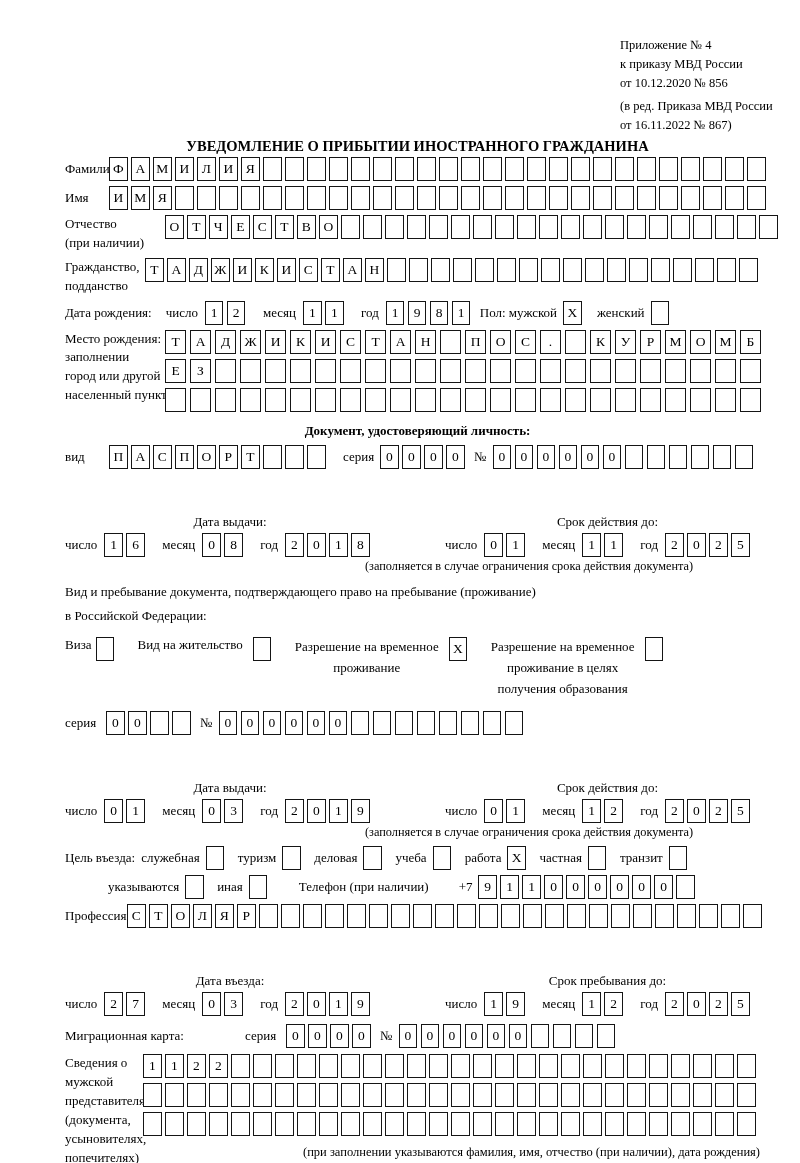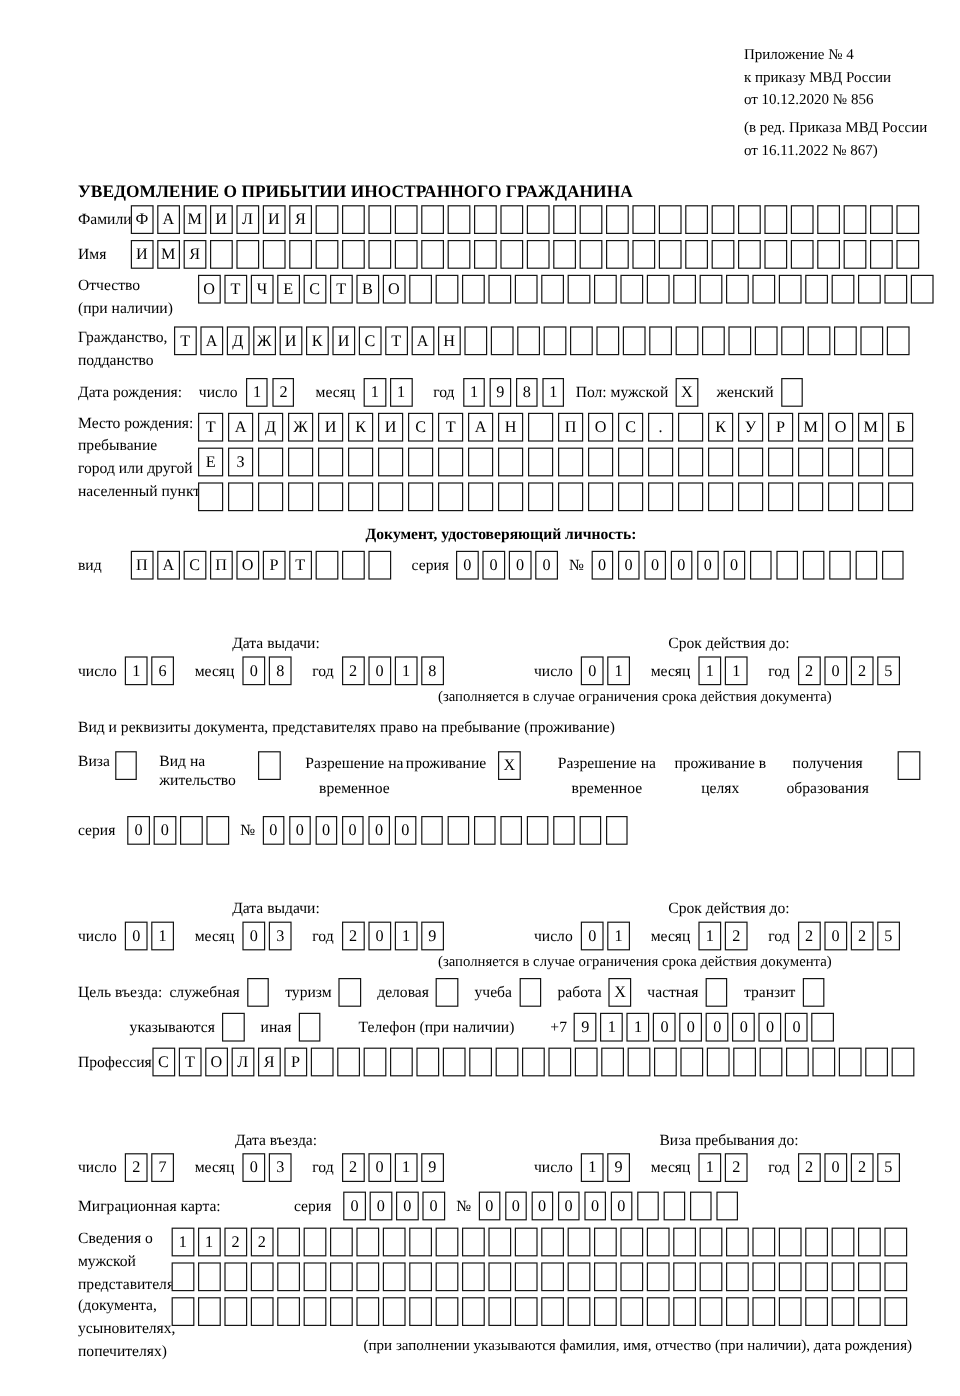--- a/index.html
+++ b/index.html
@@ -4,21 +4,21 @@
 <style>
   * { box-sizing: border-box; margin: 0; padding: 0; }
   html,body { width: 800px; background: #ffffff; color: #000; }
   body { height: 1163px; overflow: hidden; font-family: "Liberation Serif", serif; font-size: 13px; }
   .page { padding: 36px 30px 0 65px; width: 800px; }
 
   .annex { margin-left: 555px; width: 185px; font-size: 12.5px; line-height: 1.5; }
   .annex .para2 { margin-top: 5px; }
   .forma { text-align: right; padding-right: 32px; font-weight: bold; font-size: 14px; margin-top: 20px; letter-spacing: .4px; }
 
-  .title { text-align: left; font-weight: bold; font-size: 14.5px; line-height: 1.55; margin-top: 14px; }
+  .title { text-align: center; font-weight: bold; font-size: 14.5px; line-height: 1.55; }
   .t-underline { display: inline-block; width: 58px; border-bottom: 2px solid #222; height: 12px; margin-left: 8px; }
 
   .section1 { font-weight: bold; font-size: 13.2px; margin-top: 24px; margin-bottom: 16px; letter-spacing: .2px; }
 
   .frow { display: flex; align-items: center; margin-bottom: 5px; white-space: nowrap; }
   .frow.top { align-items: flex-start; }
   .cells { display: inline-flex; flex: 0 0 auto; }
   .cell { flex: 0 0 auto; width: 18.5px; height: 24px; border: 1.6px solid #151515; margin-right: 3.5px;
           display: inline-flex; align-items: center; justify-content: center; font-size: 13.5px; background: #fff; }
   .wide .cell { width: 21px; margin-right: 4px; }
@@ -37,21 +37,21 @@
   .dcol-r { flex: 1; }
   .dhead { text-align: center; margin-bottom: 3px; margin-top: 40px; }
   .dhead.left { width: 330px; }
   .dfields { display: flex; align-items: center; }
   .note-right { margin-left: 300px; font-size: 12.3px; margin-bottom: 6px; }
 
   .center-bold { text-align: center; font-weight: bold; margin: 6px 0 6px 0; }
 
   .visa-row { display: flex; align-items: flex-start; margin: 8px 0 12px 0; }
   .opt { display: flex; align-items: flex-start; }
-  .optlines { display: flex; flex-direction: row; text-align: center; line-height: 1.6; }
+  .optlines { display: flex; flex-direction: column; text-align: center; line-height: 1.6; }
   .cbgap { margin-left: 10px; margin-top: 0; } .gap20 { width: 20px; }
 
   .purpose .lbl { margin-right: 6px; }
   .purpose .cells { margin-right: 10px; }
 
   .reps-note { margin-left: 160px; font-size: 12.5px; margin-top: 4px; }
   .stay-doc-line { line-height: 1.9; }
 </style>
 </head>
 <body>
@@ -243,21 +243,21 @@
       </span>
     <span class="inl" style="margin-left:12px;">женский</span>
     <span class="cells">
         <span class="cell"></span>
       </span>
   </div>
 
   <div class="frow top" style="margin-top:4px;">
     <span class="lblcol w100">
       <span>Место рождения:</span>
-      <span>пребывание</span>
+      <span>заполнении</span>
       <span>город или другой</span>
       <span>населенный пункт</span>
     </span>
     <span class="boxcol">
       <span class="cells wide">
           <span class="cell">Т</span>
           <span class="cell">А</span>
           <span class="cell">Д</span>
           <span class="cell">Ж</span>
           <span class="cell">И</span>
@@ -417,21 +417,22 @@
             <span class="cell">2</span>
             <span class="cell">0</span>
             <span class="cell">2</span>
             <span class="cell">5</span>
           </span>
       </div>
     </div>
   </div>
   <div class="note-right">(заполняется в случае ограничения срока действия документа)</div>
 
-  <div class="stay-doc-line">Вид и реквизиты документа, представителях право на пребывание (проживание)</div>
+  <div class="stay-doc-line">Вид и пребывание документа, подтверждающего право на пребывание (проживание)</div>
+  <div class="stay-doc-line">в Российской Федерации:</div>
 
   <div class="visa-row">
     <div class="opt">
       <span>Виза</span>
       <span class="cells cbgap" style="margin-left:4px;">
           <span class="cell"></span>
         </span>
     </div>
     <span class="gap20"></span>
     <div class="opt">
@@ -647,21 +648,21 @@
         <span class="dlbl">год</span>
         <span class="cells">
             <span class="cell">2</span>
             <span class="cell">0</span>
             <span class="cell">1</span>
             <span class="cell">9</span>
           </span>
       </div>
     </div>
     <div class="dcol-r">
-      <div class="dhead">Виза пребывания до:</div>
+      <div class="dhead">Срок пребывания до:</div>
       <div class="dfields">
         <span class="dlbl first">число</span>
         <span class="cells">
             <span class="cell">1</span>
             <span class="cell">9</span>
           </span>
         <span class="dlbl">месяц</span>
         <span class="cells">
             <span class="cell">1</span>
             <span class="cell">2</span>

